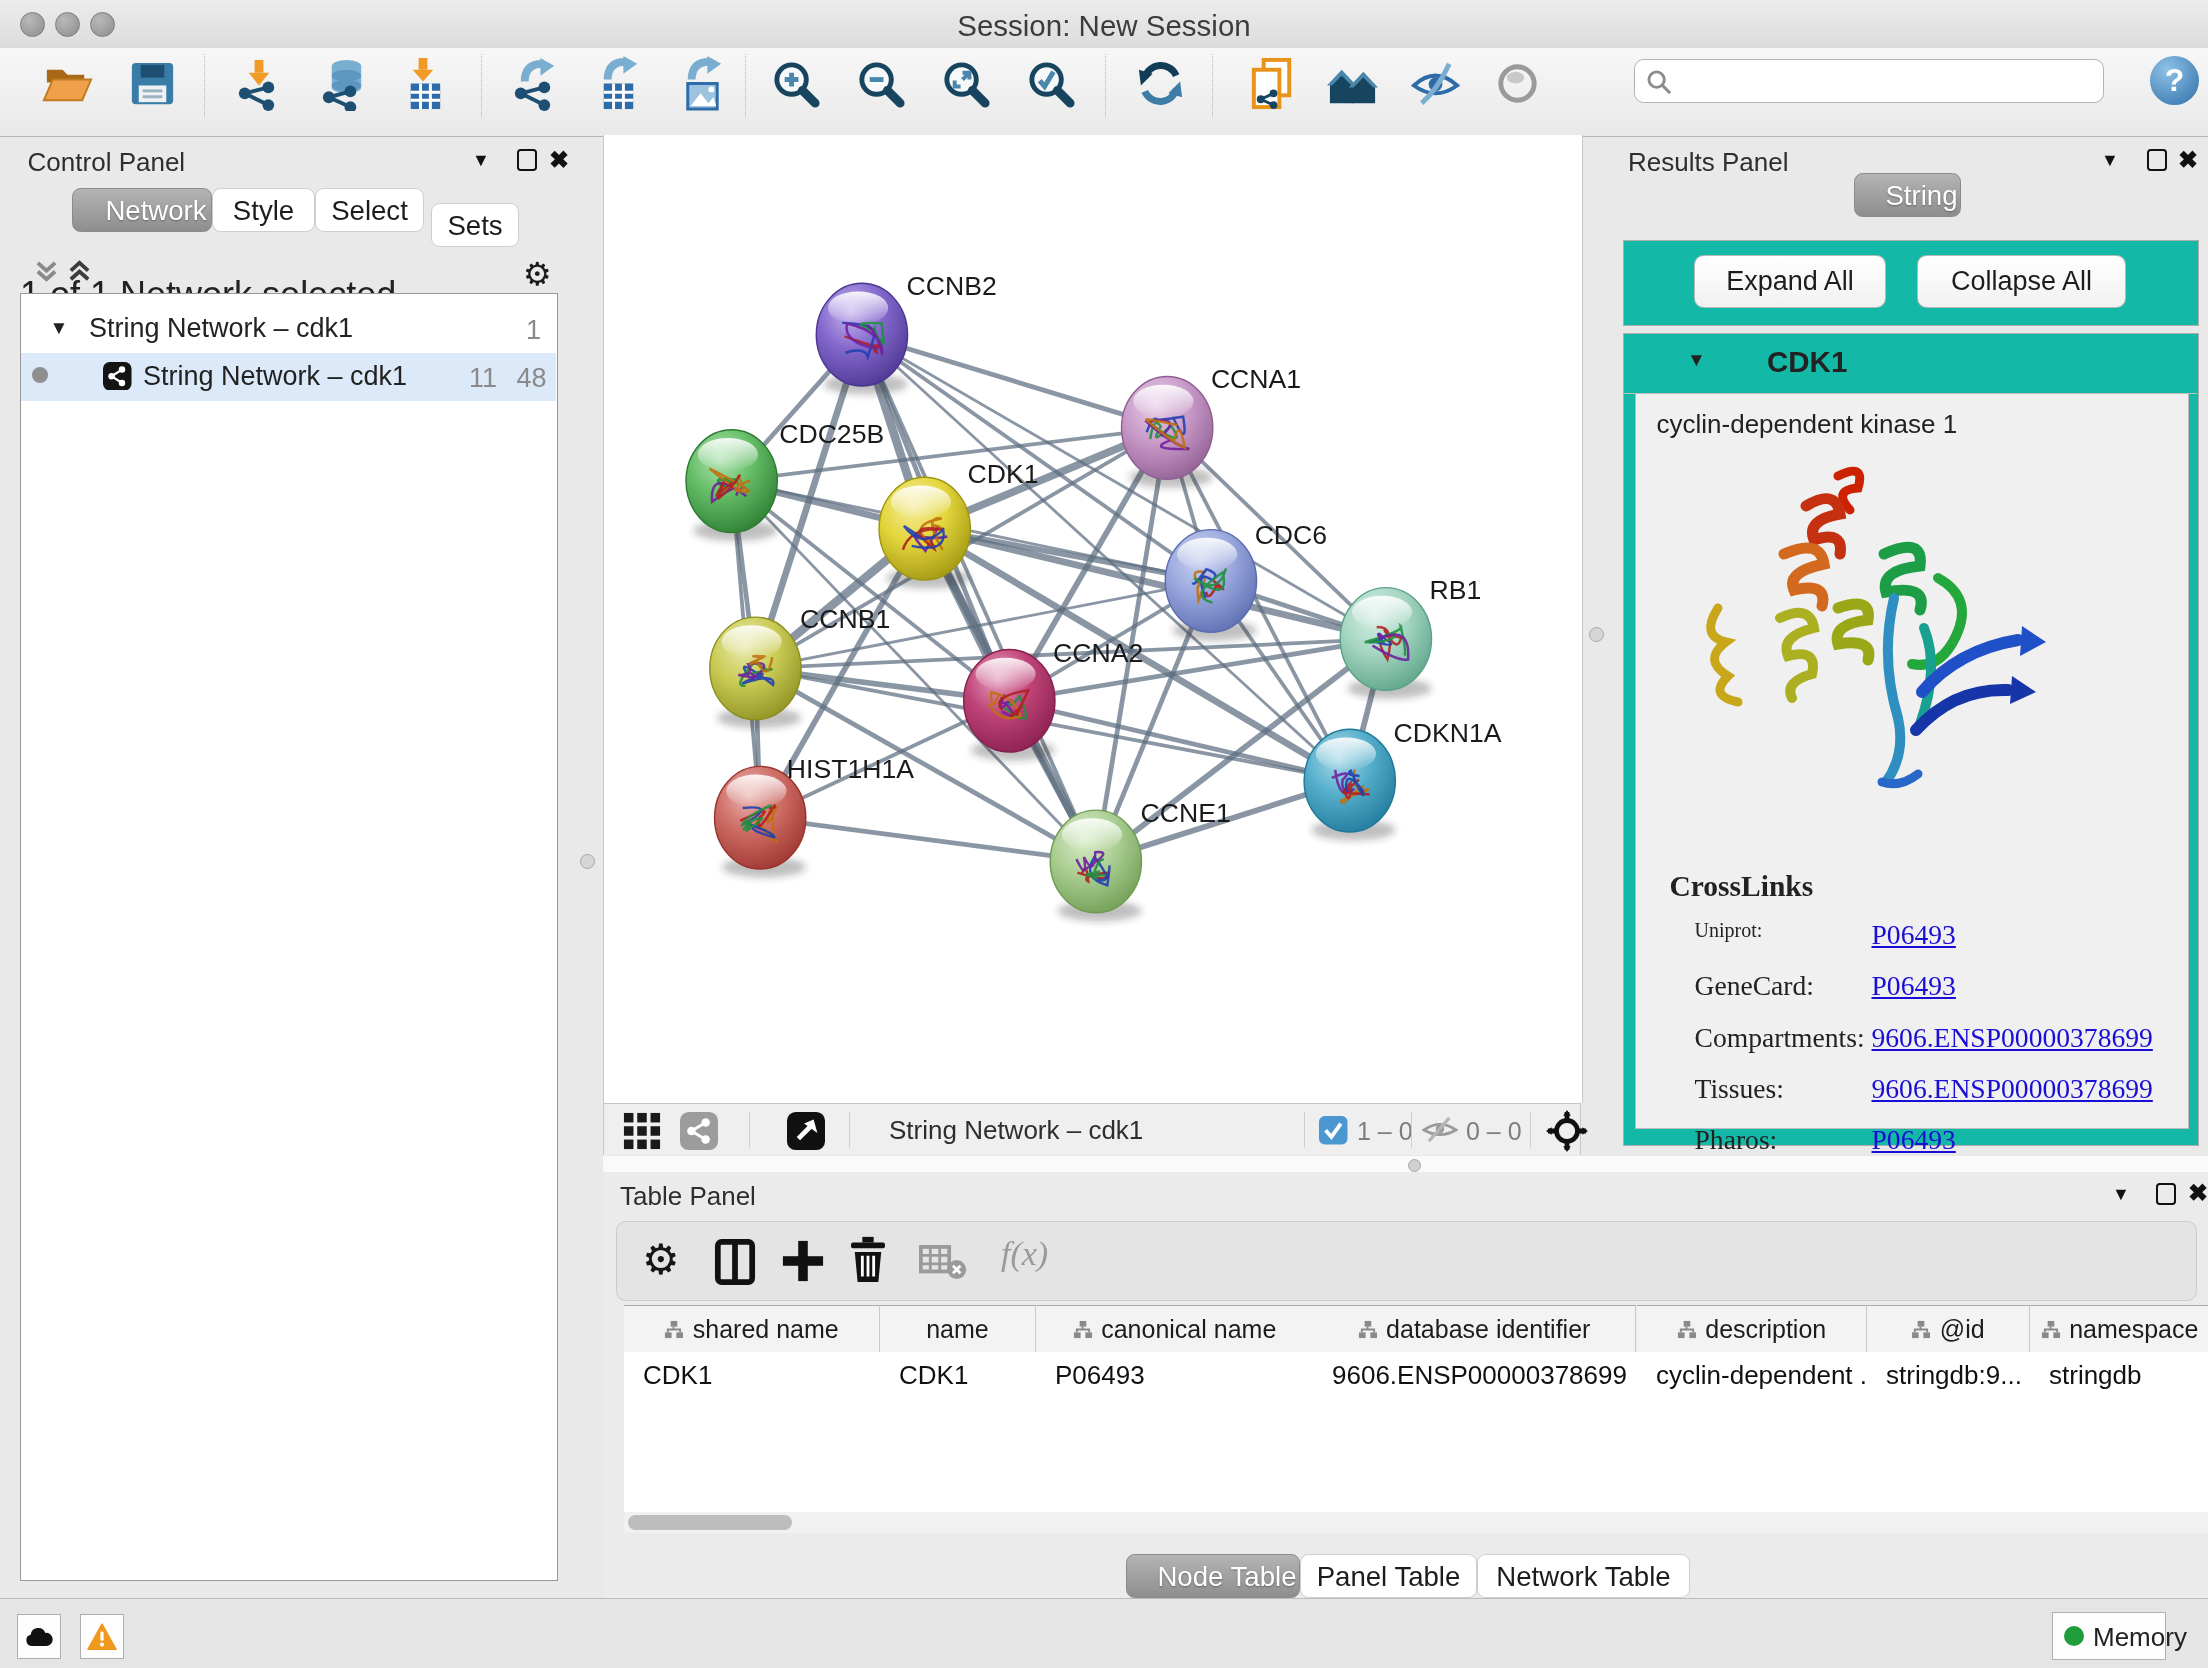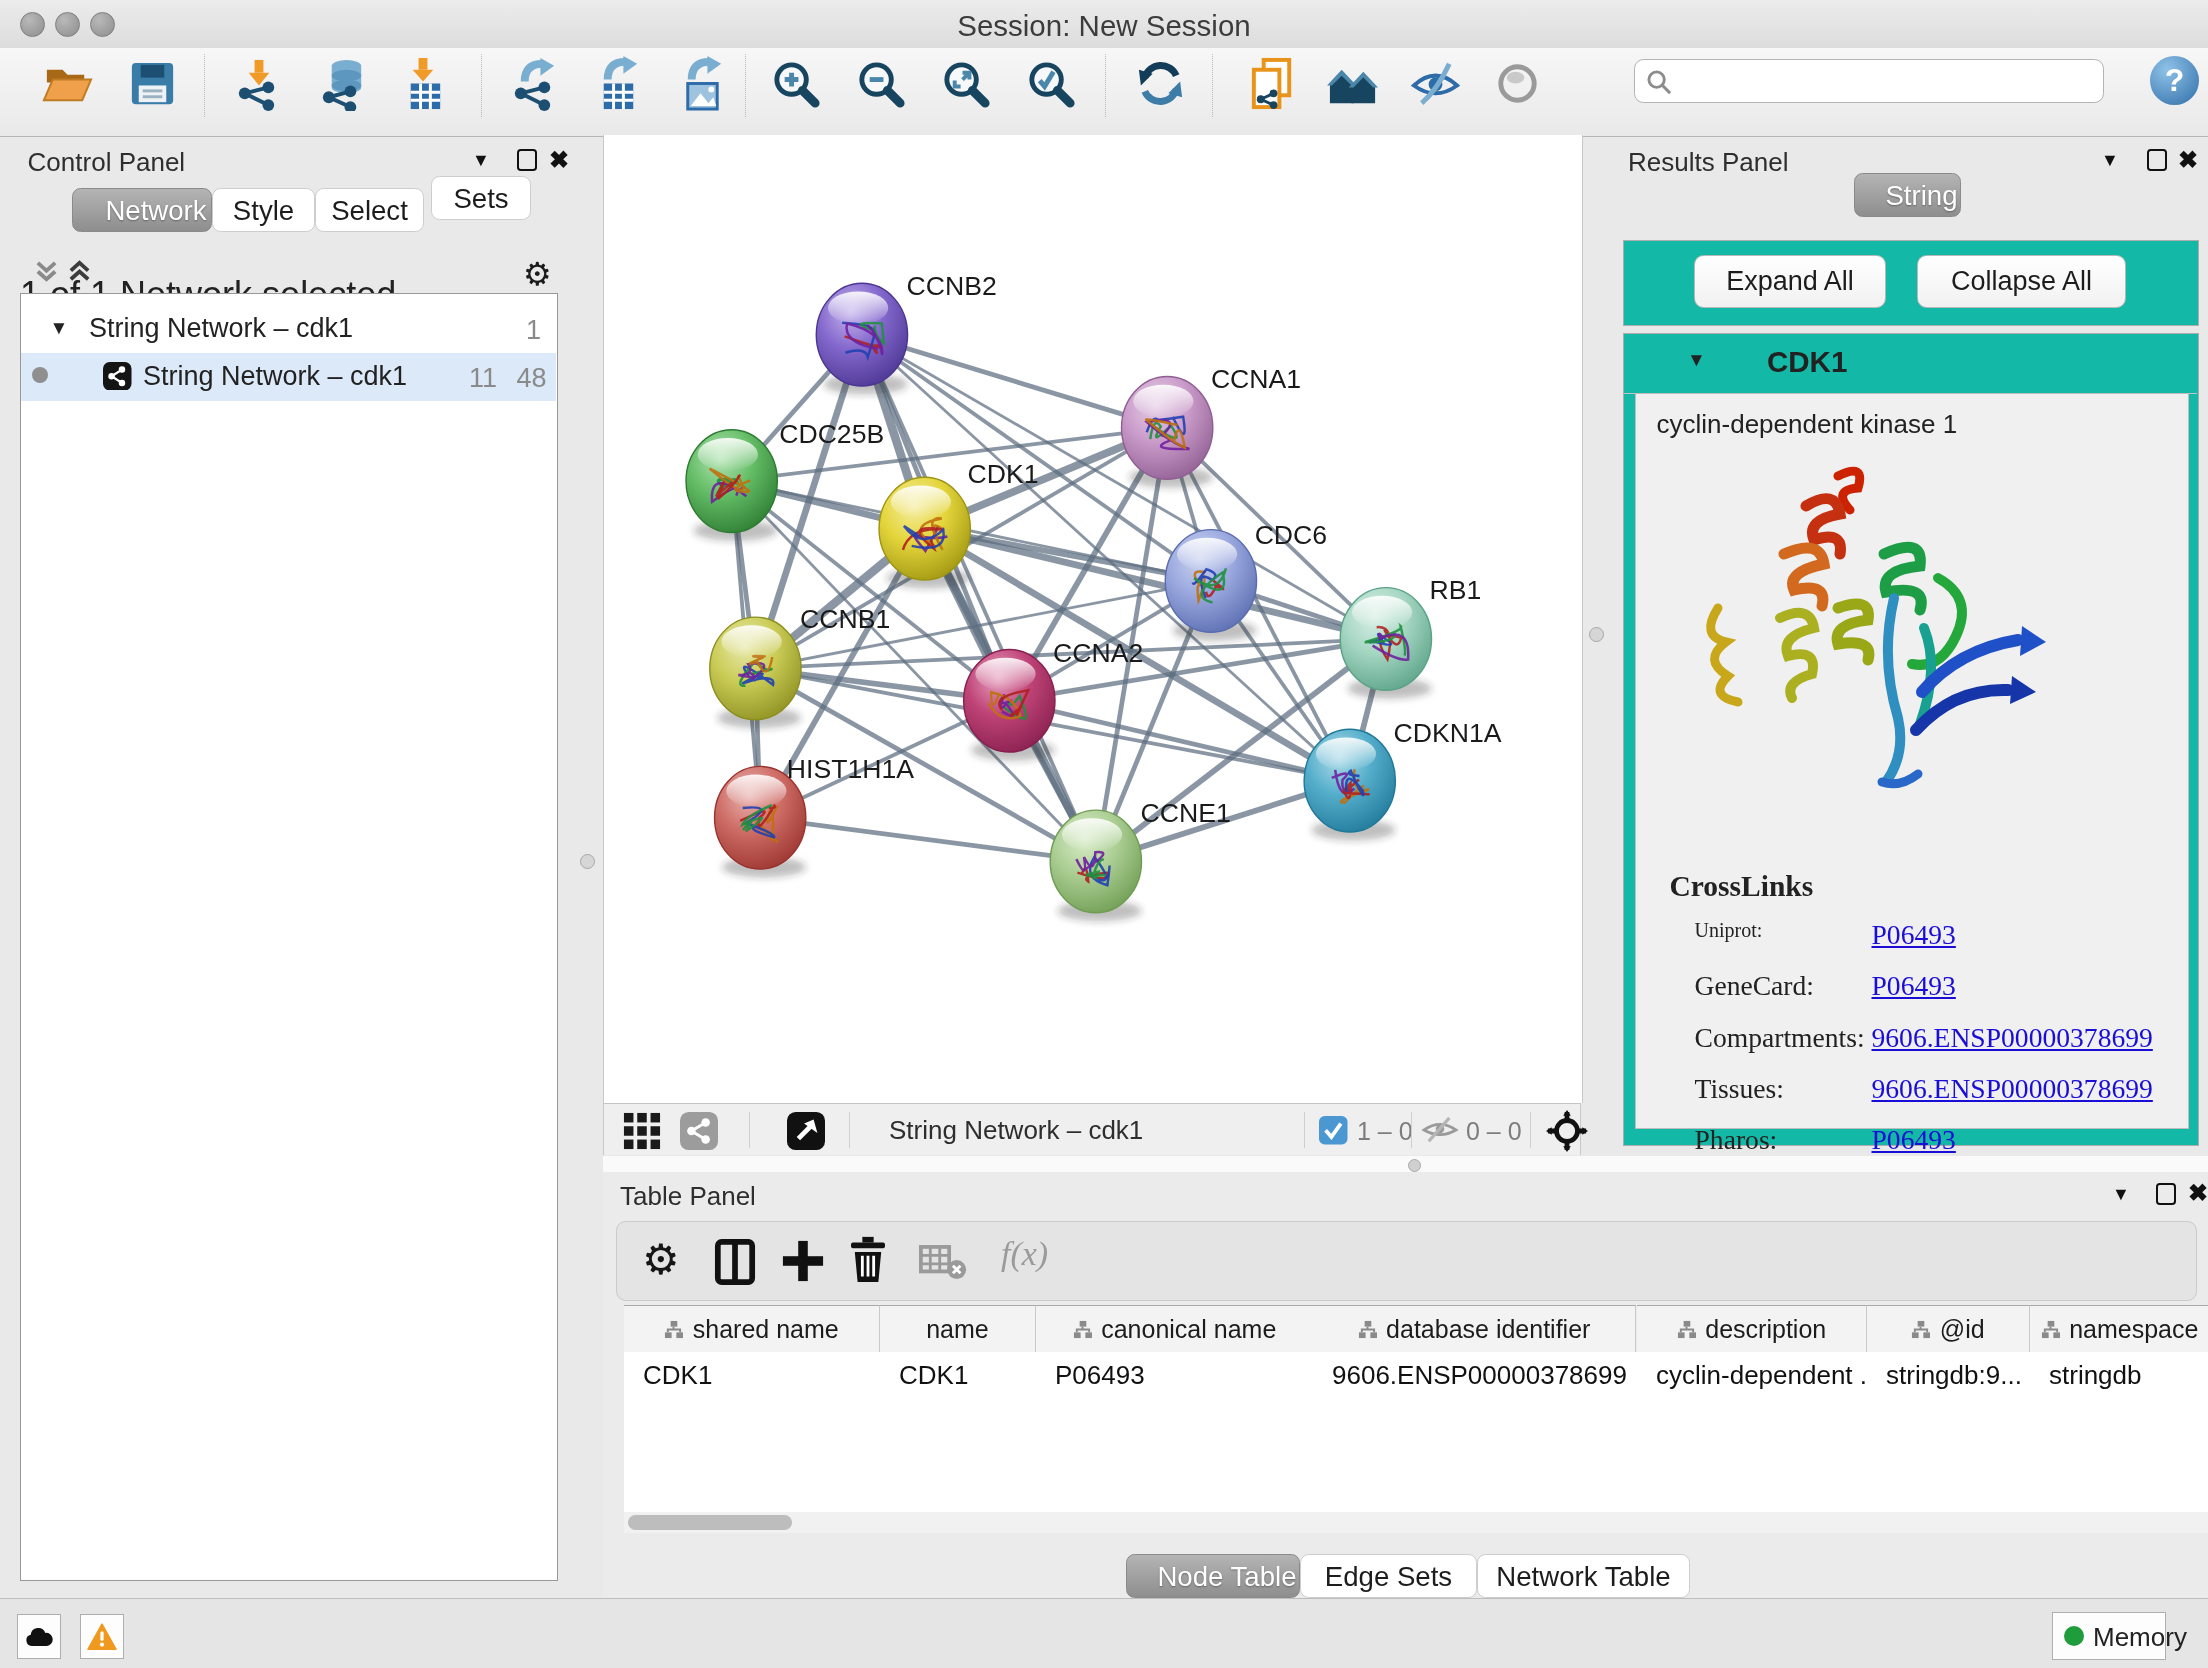--- a/index.html
+++ b/index.html
@@ -200,21 +200,21 @@
 </div>
 
 <div class="abs panel-title" style="left:27.6px;top:147px">Control Panel</div>
 <div class="abs ph-min" style="left:472px;top:150px">▼</div>
 <div class="abs ph-float" style="left:517px;top:149px"></div>
 <div class="abs ph-close" style="left:549px;top:146px">✖</div>
 
 <div class="tab sel abs" style="left:72px;top:188px;width:140px">Network</div>
 <div class="tab abs" style="left:212px;top:188px;width:103px">Style</div>
 <div class="tab abs" style="left:315px;top:188px;width:109px">Select</div>
-<div class="tab abs" style="left:431px;top:176px;width:100px">Sets</div>
+<div class="tab abs" style="left:431px;top:203px;width:88px">Sets</div>
 
 <svg class="abs" style="left:34px;top:259px" width="25" height="27" viewBox="0 0 26 28">
   <polyline points="4,4 13,12 22,4" fill="none" stroke="#8a8a8a" stroke-width="4"></polyline>
   <polyline points="4,13 13,21 22,13" fill="none" stroke="#8a8a8a" stroke-width="4"></polyline>
 </svg>
 <svg class="abs" style="left:67px;top:259px" width="25" height="27" viewBox="0 0 26 28">
   <polyline points="4,12 13,4 22,12" fill="none" stroke="#3c3c3c" stroke-width="4"></polyline>
   <polyline points="4,21 13,13 22,21" fill="none" stroke="#3c3c3c" stroke-width="4"></polyline>
 </svg>
 <div class="abs" style="left:20px;top:274px;width:538px;text-align:left;font-size:36px">1 of 1 Network selected</div>
@@ -697,21 +697,21 @@
 <div class="td-cell" style="left:1313px;width:323px">9606.ENSP00000378699</div>
 <div class="td-cell" style="left:1637px;width:230px">cyclin-dependent ...</div>
 <div class="td-cell" style="left:1867px;width:163px">stringdb:9...</div>
 <div class="td-cell" style="left:2030px;width:179px">stringdb</div>
 
 <div class="abs" style="left:624px;top:1512px;width:1585px;height:21px;background:#f1f1f1">
   <div class="abs" style="left:3.8px;top:2.9px;width:164px;height:15px;border-radius:7.6px;background:#bdbdbd"></div>
 </div>
 
 <div class="tab sel abs" style="left:1126px;top:1554px;width:174px">Node Table</div>
-<div class="tab abs" style="left:1300px;top:1554px;width:177px">Edge Sets</div>
+<div class="tab abs" style="left:1300px;top:1554px;width:177px">Panel Table</div>
 <div class="tab abs" style="left:1477px;top:1554px;width:213px">Network Table</div>
 
 <div id="statusbar" class="abs">
   <div class="sb-btn" style="left:17px">
     <svg width="28.5" height="21" viewBox="0 0 30 22">
       <path d="M7 21 a6 6 0 0 1 -1 -11.8 a8 8 0 0 1 15.4 -2 a5.5 5.5 0 0 1 1.6 13.8 z" fill="#111"></path>
     </svg>
   </div>
   <div class="sb-btn" style="left:80px">
     <svg width="30" height="27.6" viewBox="0 0 46 42">

